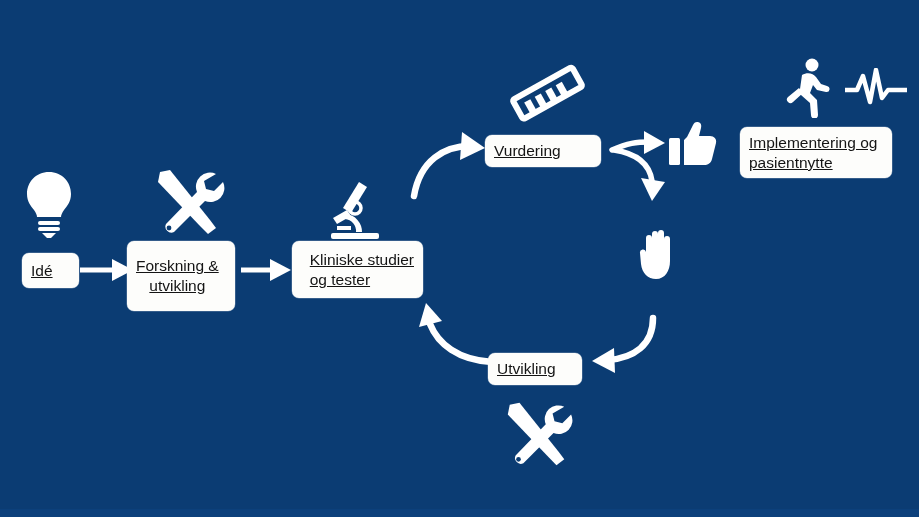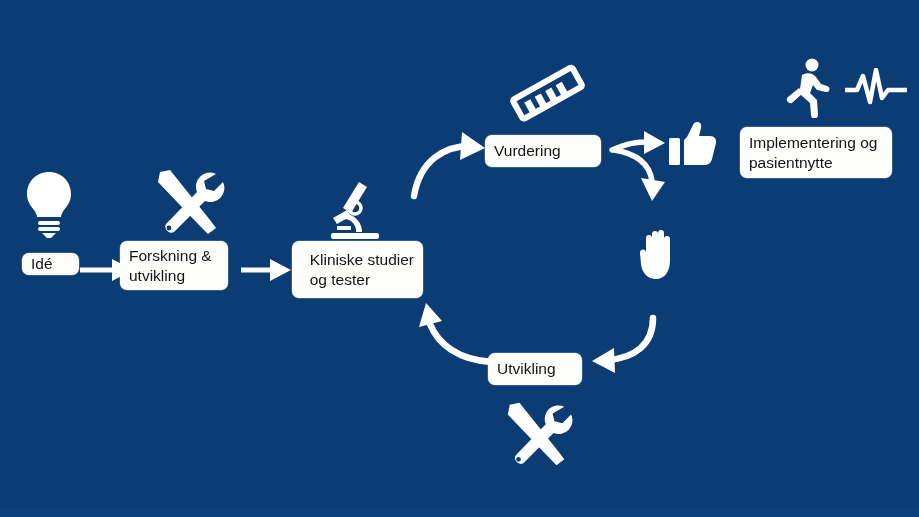--- a/index.html
+++ b/index.html
@@ -29,20 +29,21 @@
     border-radius: 7px;
     box-sizing: border-box;
     padding: 6px 9px;
     color: #141414;
     font-family: "Liberation Sans", sans-serif;
     font-size: 15.5px;
     line-height: 1.28;
     display: flex;
     align-items: center;
     box-shadow: 0 0 0 0.5px rgba(255,255,255,0.35);
+    text-decoration: underline;
   }
   .node-box span { display: block; white-space: pre-line; }
   .icon-holder {
     position: absolute;
     color: #ffffff;
   }
   .icon-holder svg { display: block; }
   .arrow-layer {
     position: absolute;
     left: 0; top: 0;
@@ -169,25 +170,25 @@
   </div>
 
   <div class="icon-holder" style="left:500px; top:400px; width:74px; height:68px;">
     <svg width="74" height="68" viewBox="0 0 76 68">
       <path d="M10 4 L20 2 L60 52 L66 60 L58 66 L50 58 L8 14 Z" fill="#ffffff"></path>
       <path d="M66 6 a14 14 0 0 0 -19 18 L16 56 a6 6 0 0 0 8 8 L55 33 a14 14 0 0 0 18 -19 l-9 9 -8 -2 -2 -8 z" fill="#ffffff"></path>
       <circle cx="19" cy="60" r="2.4" fill="#0b3c73"></circle>
     </svg>
   </div>
 
-  <div class="node-box" style="left:22px; top:253px; width:57px; height:22px;">
+  <div class="node-box" style="left:22px; top:253px; width:57px; height:35px;">
     <span>Idé</span>
   </div>
 
-  <div class="node-box" style="left:120px; top:241px; width:108px; height:49px;">
+  <div class="node-box" style="left:127px; top:241px; width:108px; height:70px;text-align:center;">
     <span>Forskning &amp;
 utvikling</span>
   </div>
 
   <div class="node-box" style="left:292px; top:241px; width:131px; height:57px;justify-content:flex-end;">
     <span>Kliniske studier
 og tester</span>
   </div>
 
   <div class="node-box" style="left:485px; top:135px; width:116px; height:32px;">

